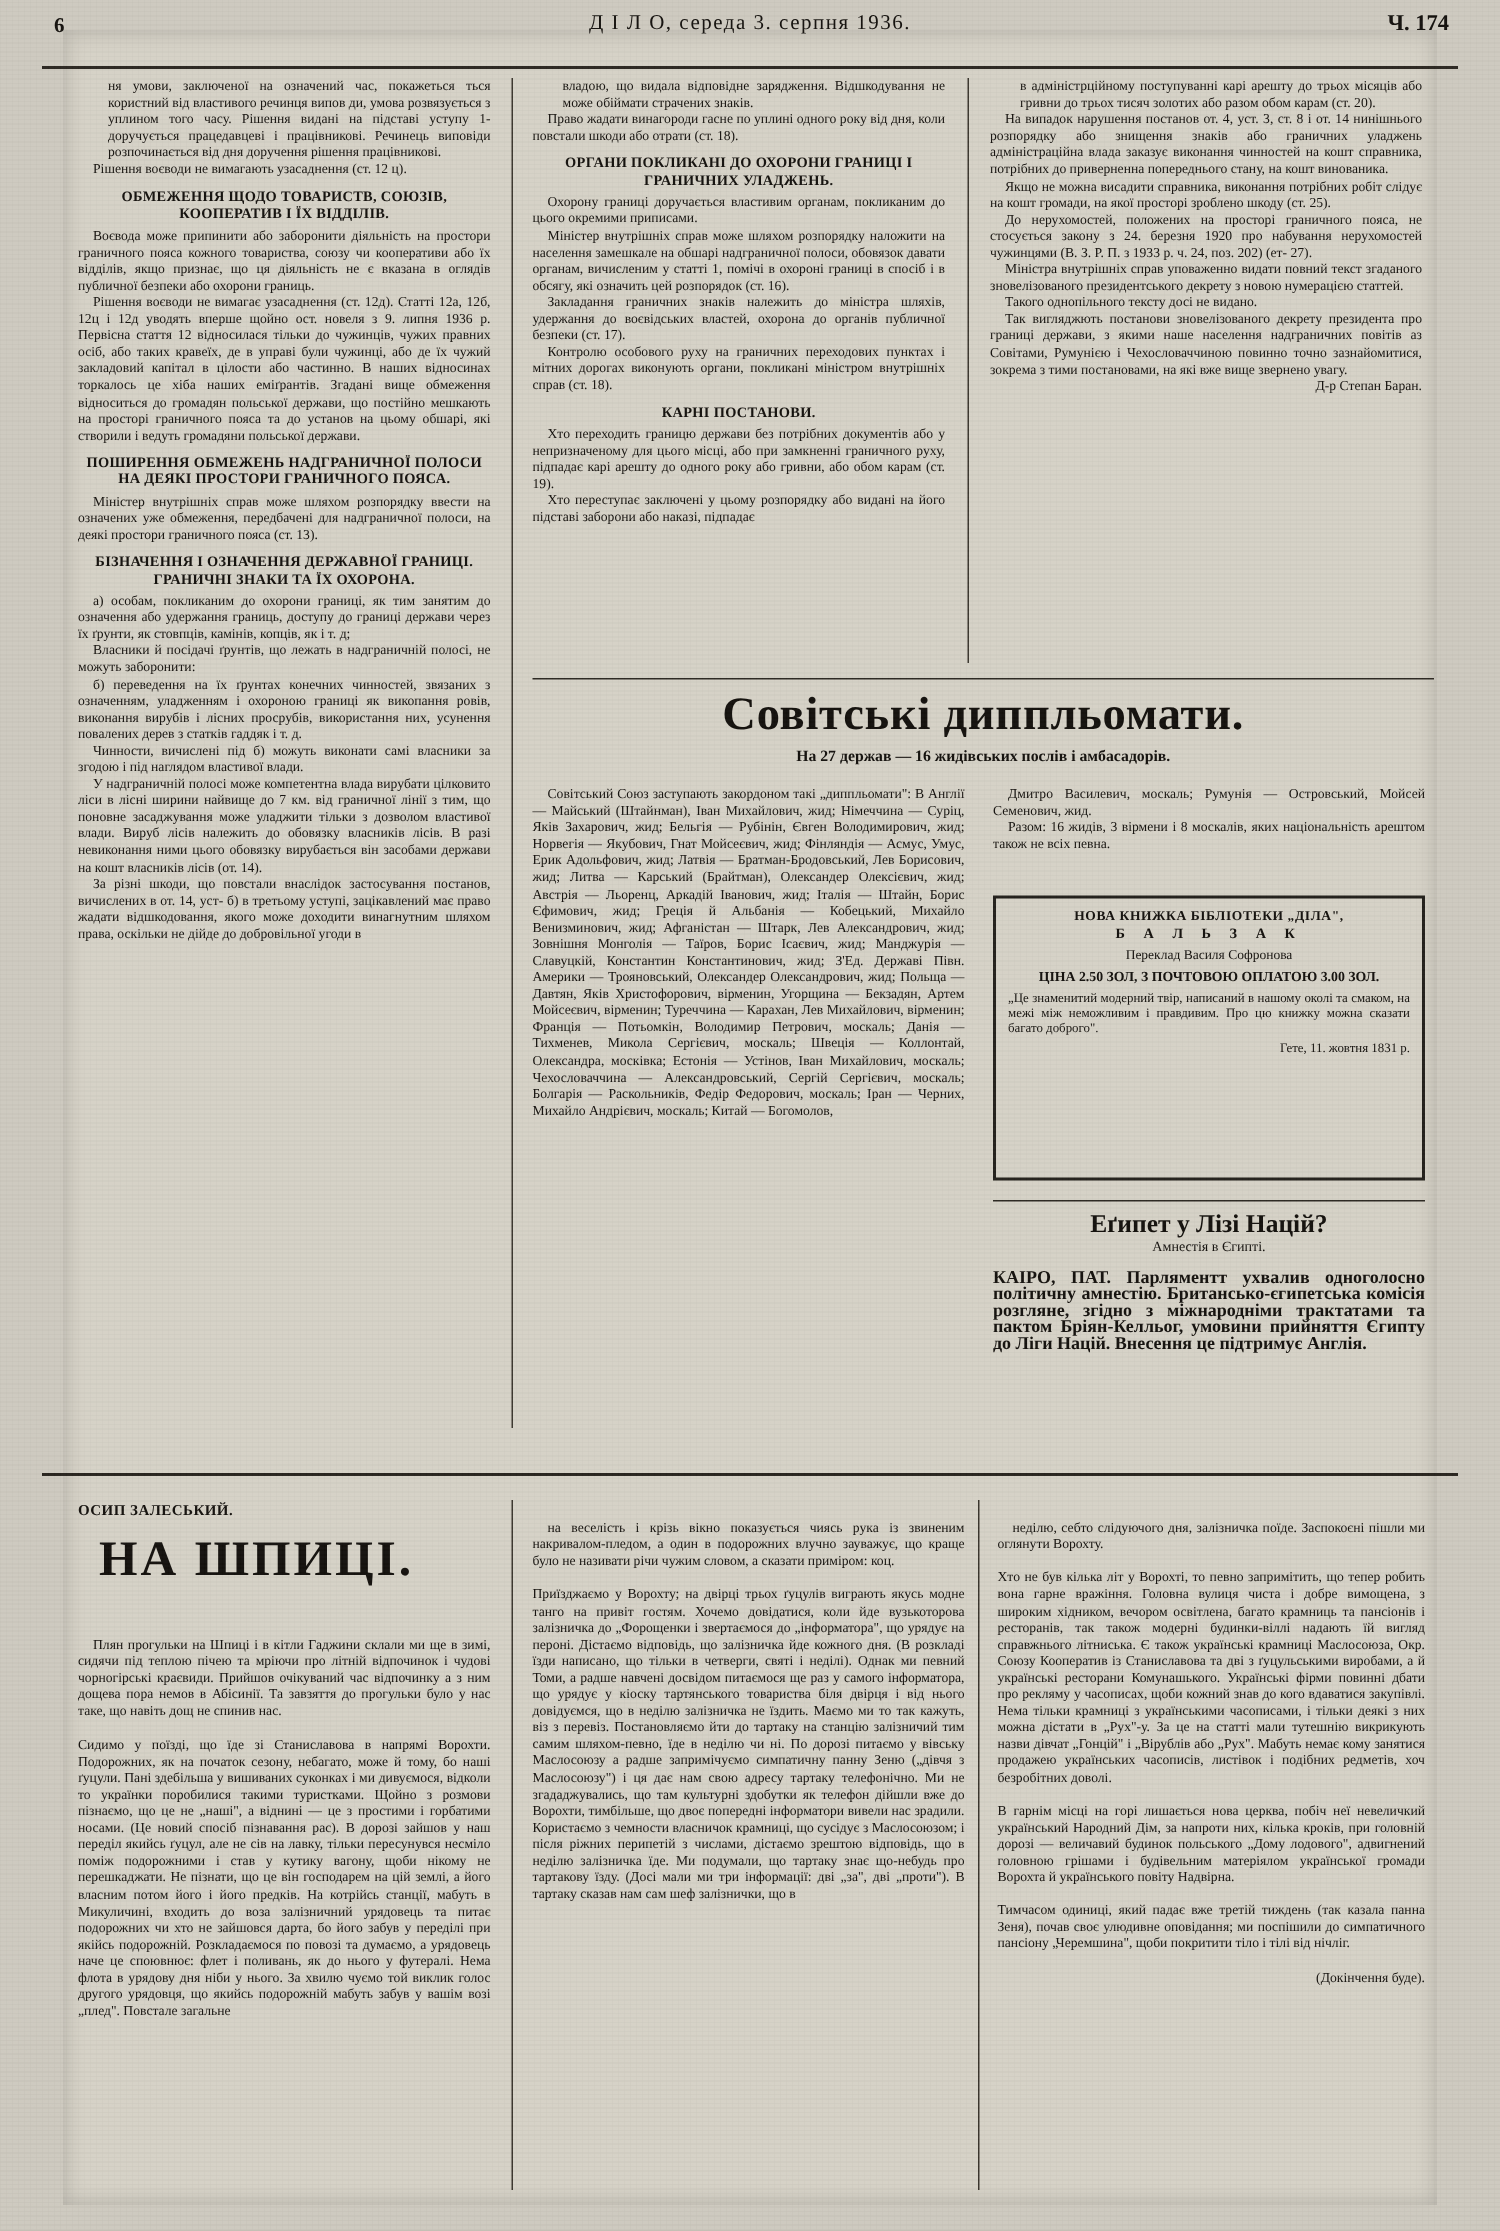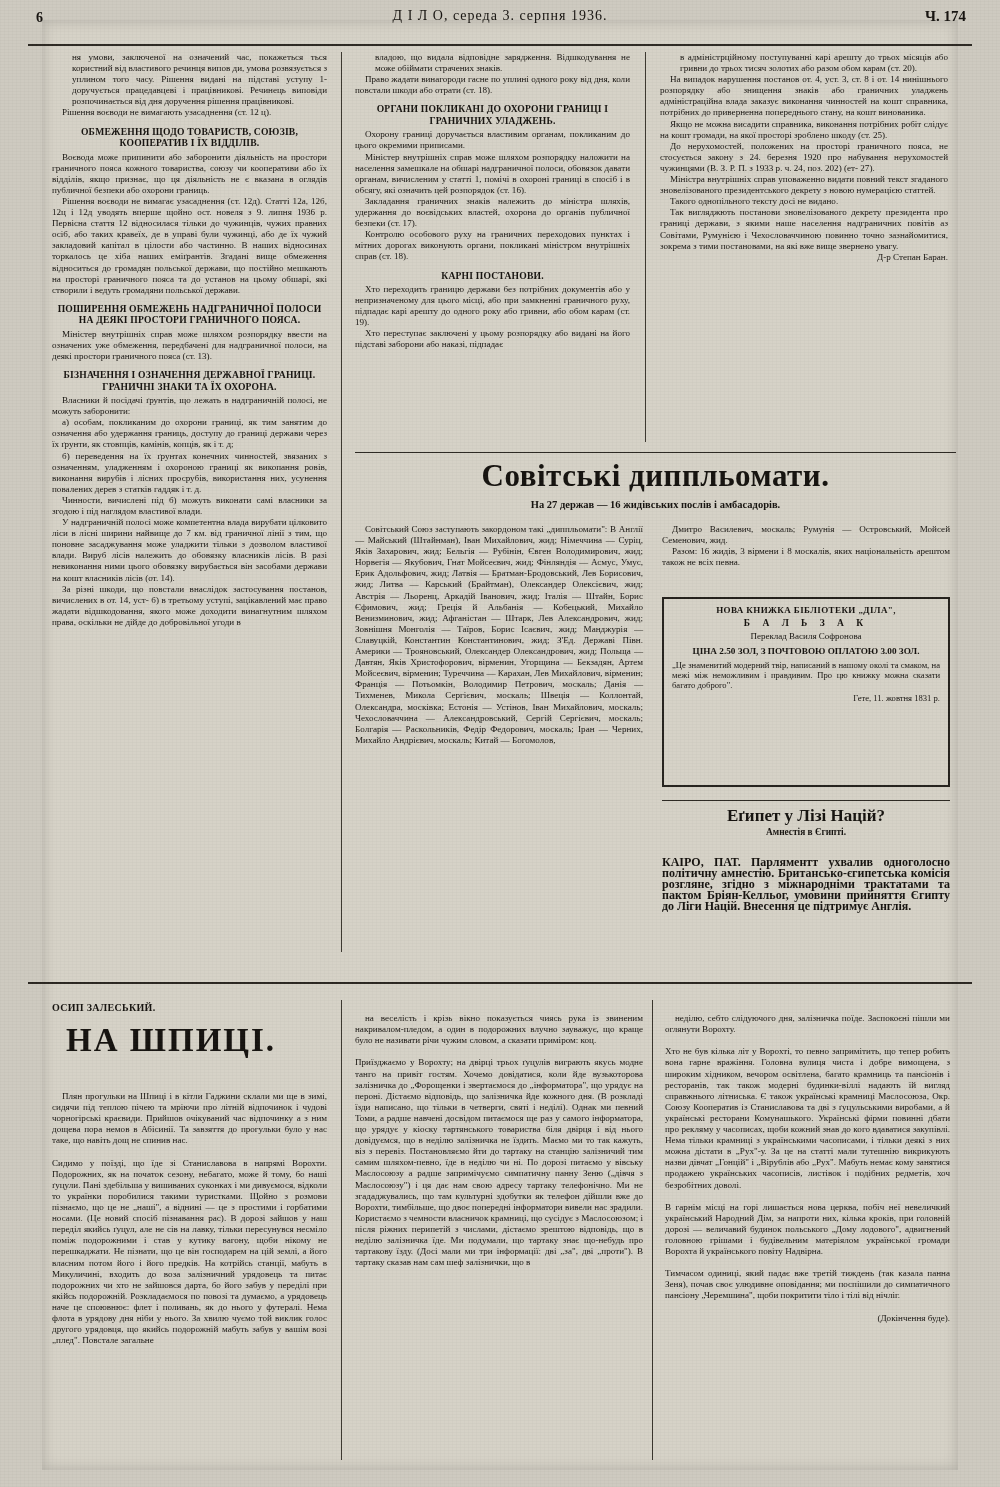--- a/index.html
+++ b/index.html
@@ -167,22 +167,22 @@
   }
   .newsbox .nb-title {
     text-align: center;
     font-size: 17px;
     font-weight: bold;
     margin: 0 0 1px 0;
   }
   .newsbox .nb-sub {
     text-align: center;
     font-size: 9.4px;
-    font-weight: bold;
-    margin-bottom: 20px;
+    font-weight: normal;
+    margin-bottom: 9px;
   }
   .newsbox .nb-body {
     font-size: 12px;
     line-height: 11.1px;
     text-align: justify;
     font-weight: bold;
   }
 
   
   .byline {
@@ -218,22 +218,22 @@
 
   <div class="col" style="left:52px; top:52px; width:275px;">
     <p class="noind">ня умови, заключеної на означений час, покажеться ться користний від властивого речинця випов ди, умова розвязується з уплином того часу. Рішення видані на підставі уступу 1- доручується працедавцеві і працівникові. Речинець виповіди розпочинається від дня доручення рішення працівникові.</p>
     <p>Рішення воєводи не вимагають узасаднення (ст. 12 ц).</p>
     <h4>ОБМЕЖЕННЯ ЩОДО ТОВАРИСТВ, СОЮЗІВ, КООПЕРАТИВ І ЇХ ВІДДІЛІВ.</h4>
     <p>Воєвода може припинити або заборонити діяльність на простори граничного пояса кожного товариства, союзу чи кооперативи або їх відділів, якщо признає, що ця діяльність не є вказана в оглядів публичної безпеки або охорони границь.</p>
     <p>Рішення воєводи не вимагає узасаднення (ст. 12д). Статті 12а, 12б, 12ц і 12д уводять вперше щойно ост. новеля з 9. липня 1936 р. Первісна стаття 12 відносилася тільки до чужинців, чужих правних осіб, або таких кравеїх, де в управі були чужинці, або де їх чужий закладовий капітал в цілости або частинно. В наших відносинах торкалось це хіба наших еміґрантів. Згадані вище обмеження відноситься до громадян польської держави, що постійно мешкають на просторі граничного пояса та до установ на цьому обшарі, які створили і ведуть громадяни польської держави.</p>
     <h4>ПОШИРЕННЯ ОБМЕЖЕНЬ НАДГРАНИЧНОЇ ПОЛОСИ НА ДЕЯКІ ПРОСТОРИ ГРАНИЧНОГО ПОЯСА.</h4>
     <p>Міністер внутрішніх справ може шляхом розпорядку ввести на означених уже обмеження, передбачені для надграничної полоси, на деякі простори граничного пояса (ст. 13).</p>
     <h4>БІЗНАЧЕННЯ І ОЗНАЧЕННЯ ДЕРЖАВНОЇ ГРАНИЦІ. ГРАНИЧНІ ЗНАКИ ТА ЇХ ОХОРОНА.</h4>
+    <p>а) особам, покликаним до охорони границі, як тим занятим до означення або удержання границь, доступу до границі держави через їх ґрунти, як стовпців, камінів, копців, як і т. д;</p>
     <p>Власники й посідачі ґрунтів, що лежать в надграничній полосі, не можуть заборонити:</p>
-    <p>а) особам, покликаним до охорони границі, як тим занятим до означення або удержання границь, доступу до границі держави через їх ґрунти, як стовпців, камінів, копців, як і т. д;</p>
     <p>б) переведення на їх ґрунтах конечних чинностей, звязаних з означенням, уладженням і охороною границі як викопання ровів, виконання вирубів і лісних просрубів, використання них, усунення повалених дерев з статків гаддяк і т. д.</p>
     <p>Чинности, вичислені під б) можуть виконати самі власники за згодою і під наглядом властивої влади.</p>
     <p>У надграничній полосі може компетентна влада вирубати цілковито ліси в лісні ширини найвище до 7 км. від граничної лінії з тим, що поновне засаджування може уладжити тільки з дозволом властивої влади. Вируб лісів належить до обовязку власників лісів. В разі невиконання ними цього обовязку вирубається він засобами держави на кошт власників лісів (от. 14).</p>
     <p>За різні шкоди, що повстали внаслідок застосування постанов, вичислених в от. 14, уст- б) в третьому уступі, зацікавлений має право жадати відшкодовання, якого може доходити винагнутним шляхом права, оскільки не дійде до добровільної угоди в</p>
   </div>
 
   <div class="vsep" style="left:341px; top:52px; height:900px;"></div>
 
   <div class="col" style="left:355px; top:52px; width:275px;">
     <p class="noind">владою, що видала відповідне зарядження. Відшкодування не може обіймати страчених знаків.</p>

